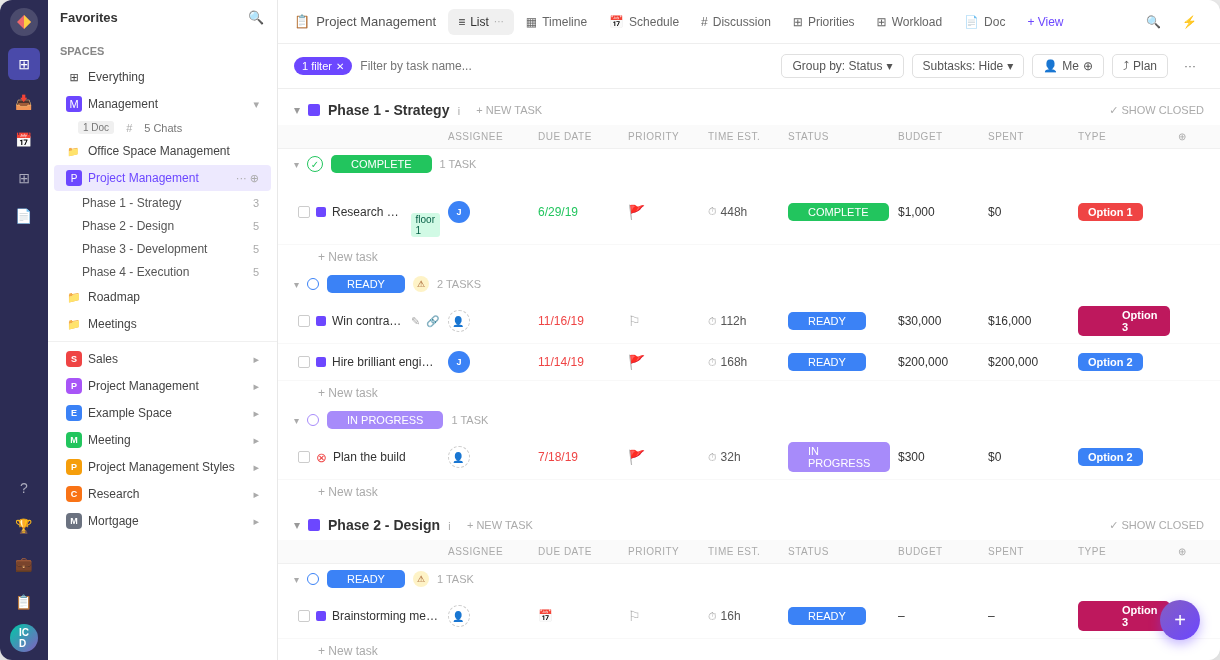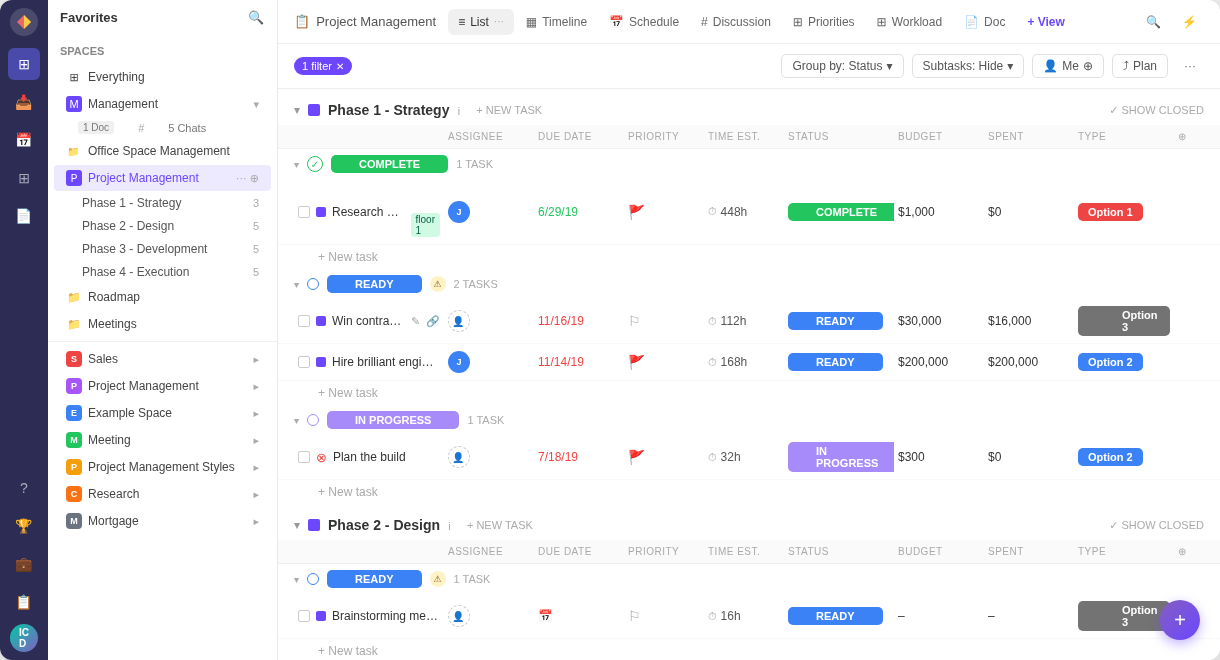--- a/index.html
+++ b/index.html
@@ -18,21 +18,21 @@
     
     .sidebar { width: 230px; background: #fff; border-right: 1px solid #e8e8e8; display: flex; flex-direction: column; overflow-y: auto; flex-shrink: 0; }
     .sidebar-header { display: flex; align-items: center; justify-content: space-between; padding: 10px 12px; font-size: 13px; font-weight: 600; color: #333; }
     .sidebar-search-icon { color: #999; cursor: pointer; font-size: 13px; }
     .sidebar-section { padding: 4px 0; }
     .sidebar-section-title { padding: 6px 12px; font-size: 11px; font-weight: 600; color: #888; text-transform: uppercase; }
     .sidebar-item { display: flex; align-items: center; padding: 5px 12px; cursor: pointer; border-radius: 4px; margin: 1px 6px; gap: 6px; color: #444; font-size: 12px; }
     .sidebar-item.active { background: #ede9fe; color: #6c47ff; }
     .sidebar-item .item-icon { width: 16px; height: 16px; display: flex; align-items: center; justify-content: center; font-size: 11px; border-radius: 3px; flex-shrink: 0; }
     .sidebar-item .item-count { margin-left: auto; color: #aaa; font-size: 11px; }
-    .doc-chat-row { display: flex; align-items: center; gap: 24px; padding: 3px 12px 3px 30px; color: #777; font-size: 11px; }
+    .doc-chat-row { display: flex; align-items: center; gap: 12px; padding: 3px 12px 3px 30px; color: #777; font-size: 11px; }
     .doc-badge { background: #f0f0f0; border-radius: 3px; padding: 1px 5px; font-size: 10px; }
     .sub-item { padding: 4px 12px 4px 28px; cursor: pointer; display: flex; align-items: center; justify-content: space-between; color: #555; font-size: 12px; border-radius: 4px; margin: 1px 6px; }
     .sub-item-count { color: #aaa; font-size: 11px; }
     .space-color-dot { width: 16px; height: 16px; border-radius: 4px; display: flex; align-items: center; justify-content: center; color: #fff; font-size: 9px; font-weight: bold; flex-shrink: 0; }
     .sidebar-add { display: flex; align-items: center; gap: 6px; padding: 5px 12px; color: #aaa; font-size: 12px; cursor: pointer; margin: 2px 6px; }
 
     
     .main { flex: 1; display: flex; flex-direction: column; background: #fff; overflow: hidden; }
 
     
@@ -65,40 +65,40 @@
     .phase-show-closed { margin-left: auto; color: #aaa; font-size: 11px; cursor: pointer; display: flex; align-items: center; gap: 4px; }
 
     
     .task-table-header { display: grid; grid-template-columns: 1fr 90px 90px 80px 80px 110px 90px 90px 100px 30px; padding: 4px 16px; background: #fafafa; border-bottom: 1px solid #f0f0f0; font-size: 10px; color: #aaa; font-weight: 500; text-transform: uppercase; letter-spacing: 0.5px; }
     .task-table-header .th { padding: 2px 4px; }
 
     
     .task-group { margin: 0; }
     .group-header { display: flex; align-items: center; padding: 6px 16px; gap: 8px; cursor: pointer; }
     .group-toggle { color: #aaa; font-size: 10px; }
-    .status-badge { border-radius: 5px; padding: 3px 28px; font-size: 11px; font-weight: 700; cursor: pointer; }
+    .status-badge { border-radius: 5px; padding: 3px 20px; font-size: 11px; font-weight: 400; cursor: pointer; }
     .status-complete { background: #22c55e; color: #fff; }
     .status-ready { background: #3b82f6; color: #fff; }
     .status-inprogress { background: #a78bfa; color: #fff; }
     .group-task-count { color: #aaa; font-size: 11px; }
 
     
     .task-row { display: grid; grid-template-columns: 1fr 90px 90px 80px 80px 110px 90px 90px 100px 30px; padding: 5px 16px; border-bottom: 1px solid #f8f8f8; align-items: center; font-size: 12px; color: #333; }
     .task-cell { padding: 2px 4px; display: flex; align-items: center; gap: 6px; overflow: hidden; }
     .task-name { overflow: hidden; text-overflow: ellipsis; white-space: nowrap; }
     .task-checkbox { width: 12px; height: 12px; border: 1.5px solid #ccc; border-radius: 2px; flex-shrink: 0; }
     .task-tag { background: #d1fae5; color: #065f46; border-radius: 3px; padding: 1px 5px; font-size: 10px; margin-top: 27px; }
     .assignee-avatar { width: 22px; height: 22px; border-radius: 50%; display: flex; align-items: center; justify-content: center; color: #fff; font-size: 9px; font-weight: bold; flex-shrink: 0; }
     .time-cell { display: flex; align-items: center; gap: 4px; color: #555; }
     .time-icon { color: #aaa; font-size: 11px; }
     .status-cell { display: flex; align-items: center; }
     .type-badge { border-radius: 5px; padding: 3px 10px; font-size: 11px; font-weight: 600; color: #fff; cursor: pointer; }
     .type-opt1 { background: #ef4444; }
     .type-opt2 { background: #3b82f6; }
-    .type-opt3 { background: #737373; padding-left: 44px; }
+    .type-opt3 { background: #be185d; padding-left: 44px; }
     .money-cell { color: #333; font-size: 12px; }
     .add-task-row { padding: 5px 16px 5px 40px; color: #aaa; font-size: 12px; cursor: pointer; }
     .cancel-icon { color: #ef4444; font-size: 13px; }
 
     
     ::-webkit-scrollbar { width: 6px; height: 6px; }
     ::-webkit-scrollbar-thumb { background: #ddd; border-radius: 3px; }
 
     .divider { height: 1px; background: #f0f0f0; margin: 4px 0; }
 
@@ -269,35 +269,36 @@
           <span>Priorities</span>
         </div>
         <div class="topbar-tab">
           <span>⊞</span>
           <span>Workload</span>
         </div>
         <div class="topbar-tab">
           <span>📄</span>
           <span>Doc</span>
         </div>
-        <div class="topbar-tab" style="color:#6c47ff;font-weight:700;">
+        <div class="topbar-tab" style="color:#6c47ff;font-weight:400;">
           <span>+ View</span>
         </div>
       </div>
       <div class="topbar-right">
         <div class="topbar-icon-btn">🔍</div>
         <div class="topbar-icon-btn">⚡</div>
       </div>
     </div>
 
     <div class="toolbar">
       <div class="filter-badge">
         <span>1 filter</span>
         <span class="filter-clear">✕</span>
       </div>
+      <input class="filter-input" placeholder="Filter by task name..." style="">
       <div class="toolbar-right">
         <div class="toolbar-btn">
           <span>Group by: Status</span>
           <span>▾</span>
         </div>
         <div class="toolbar-btn">
           <span>Subtasks: Hide</span>
           <span>▾</span>
         </div>
         <div class="toolbar-btn">

